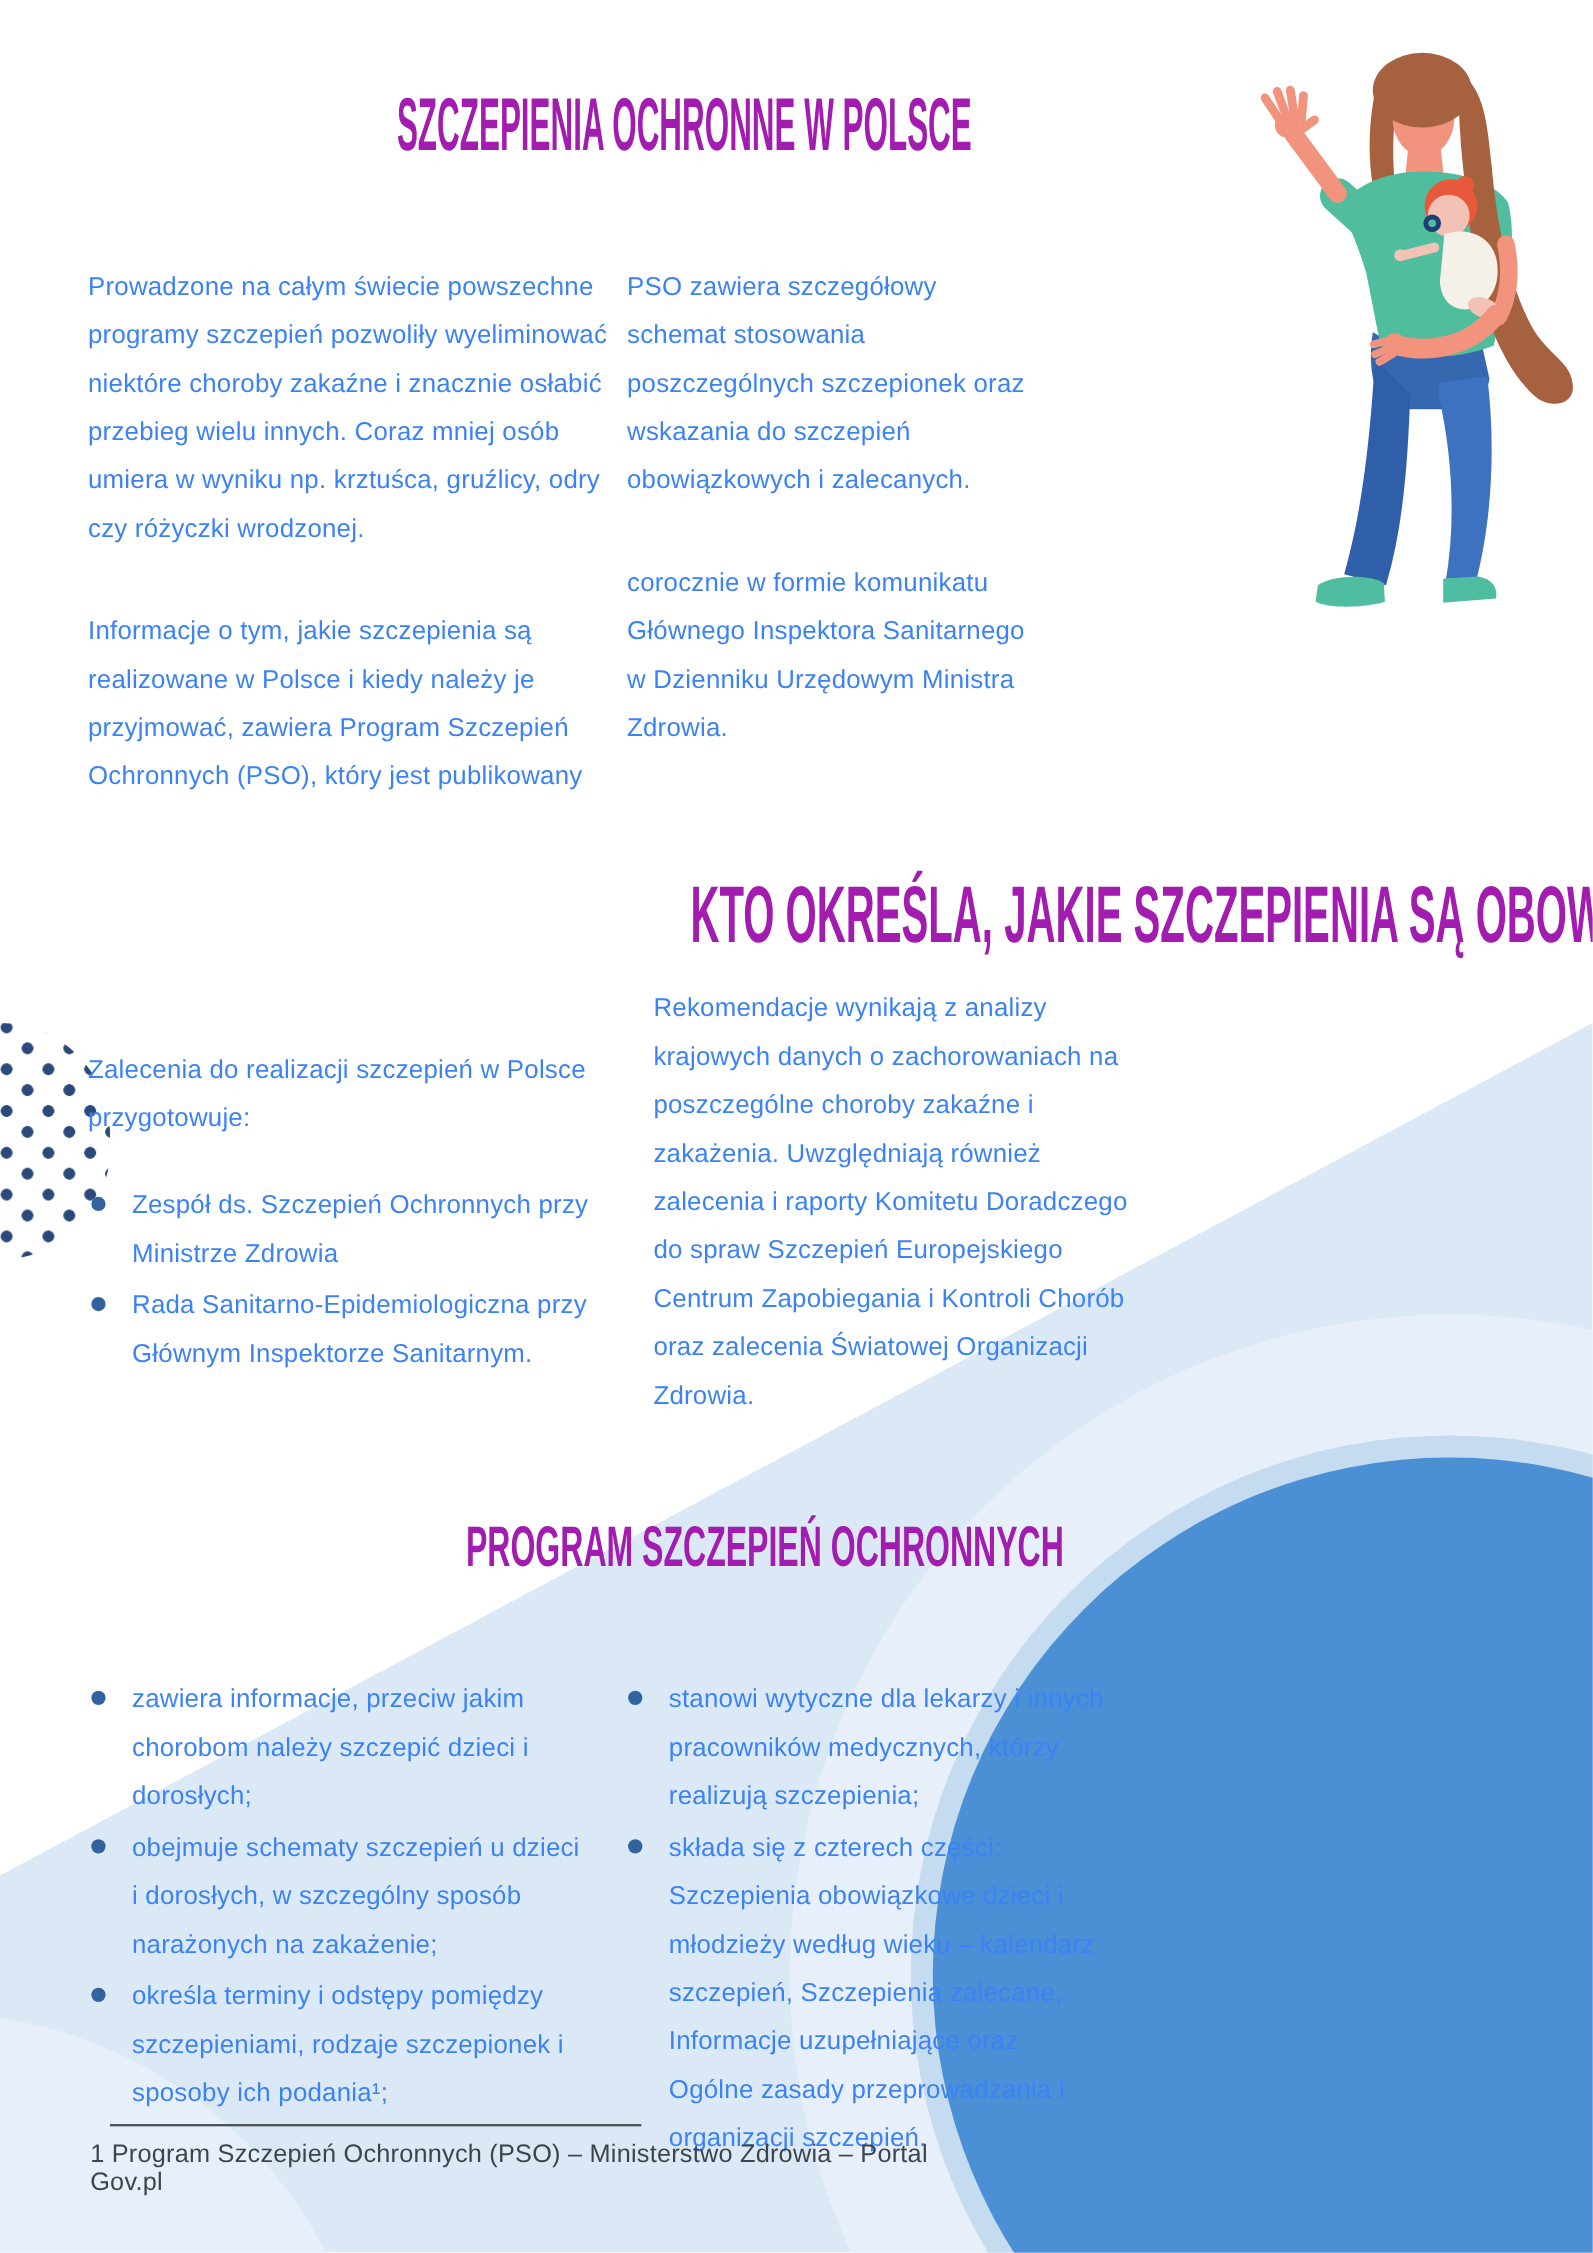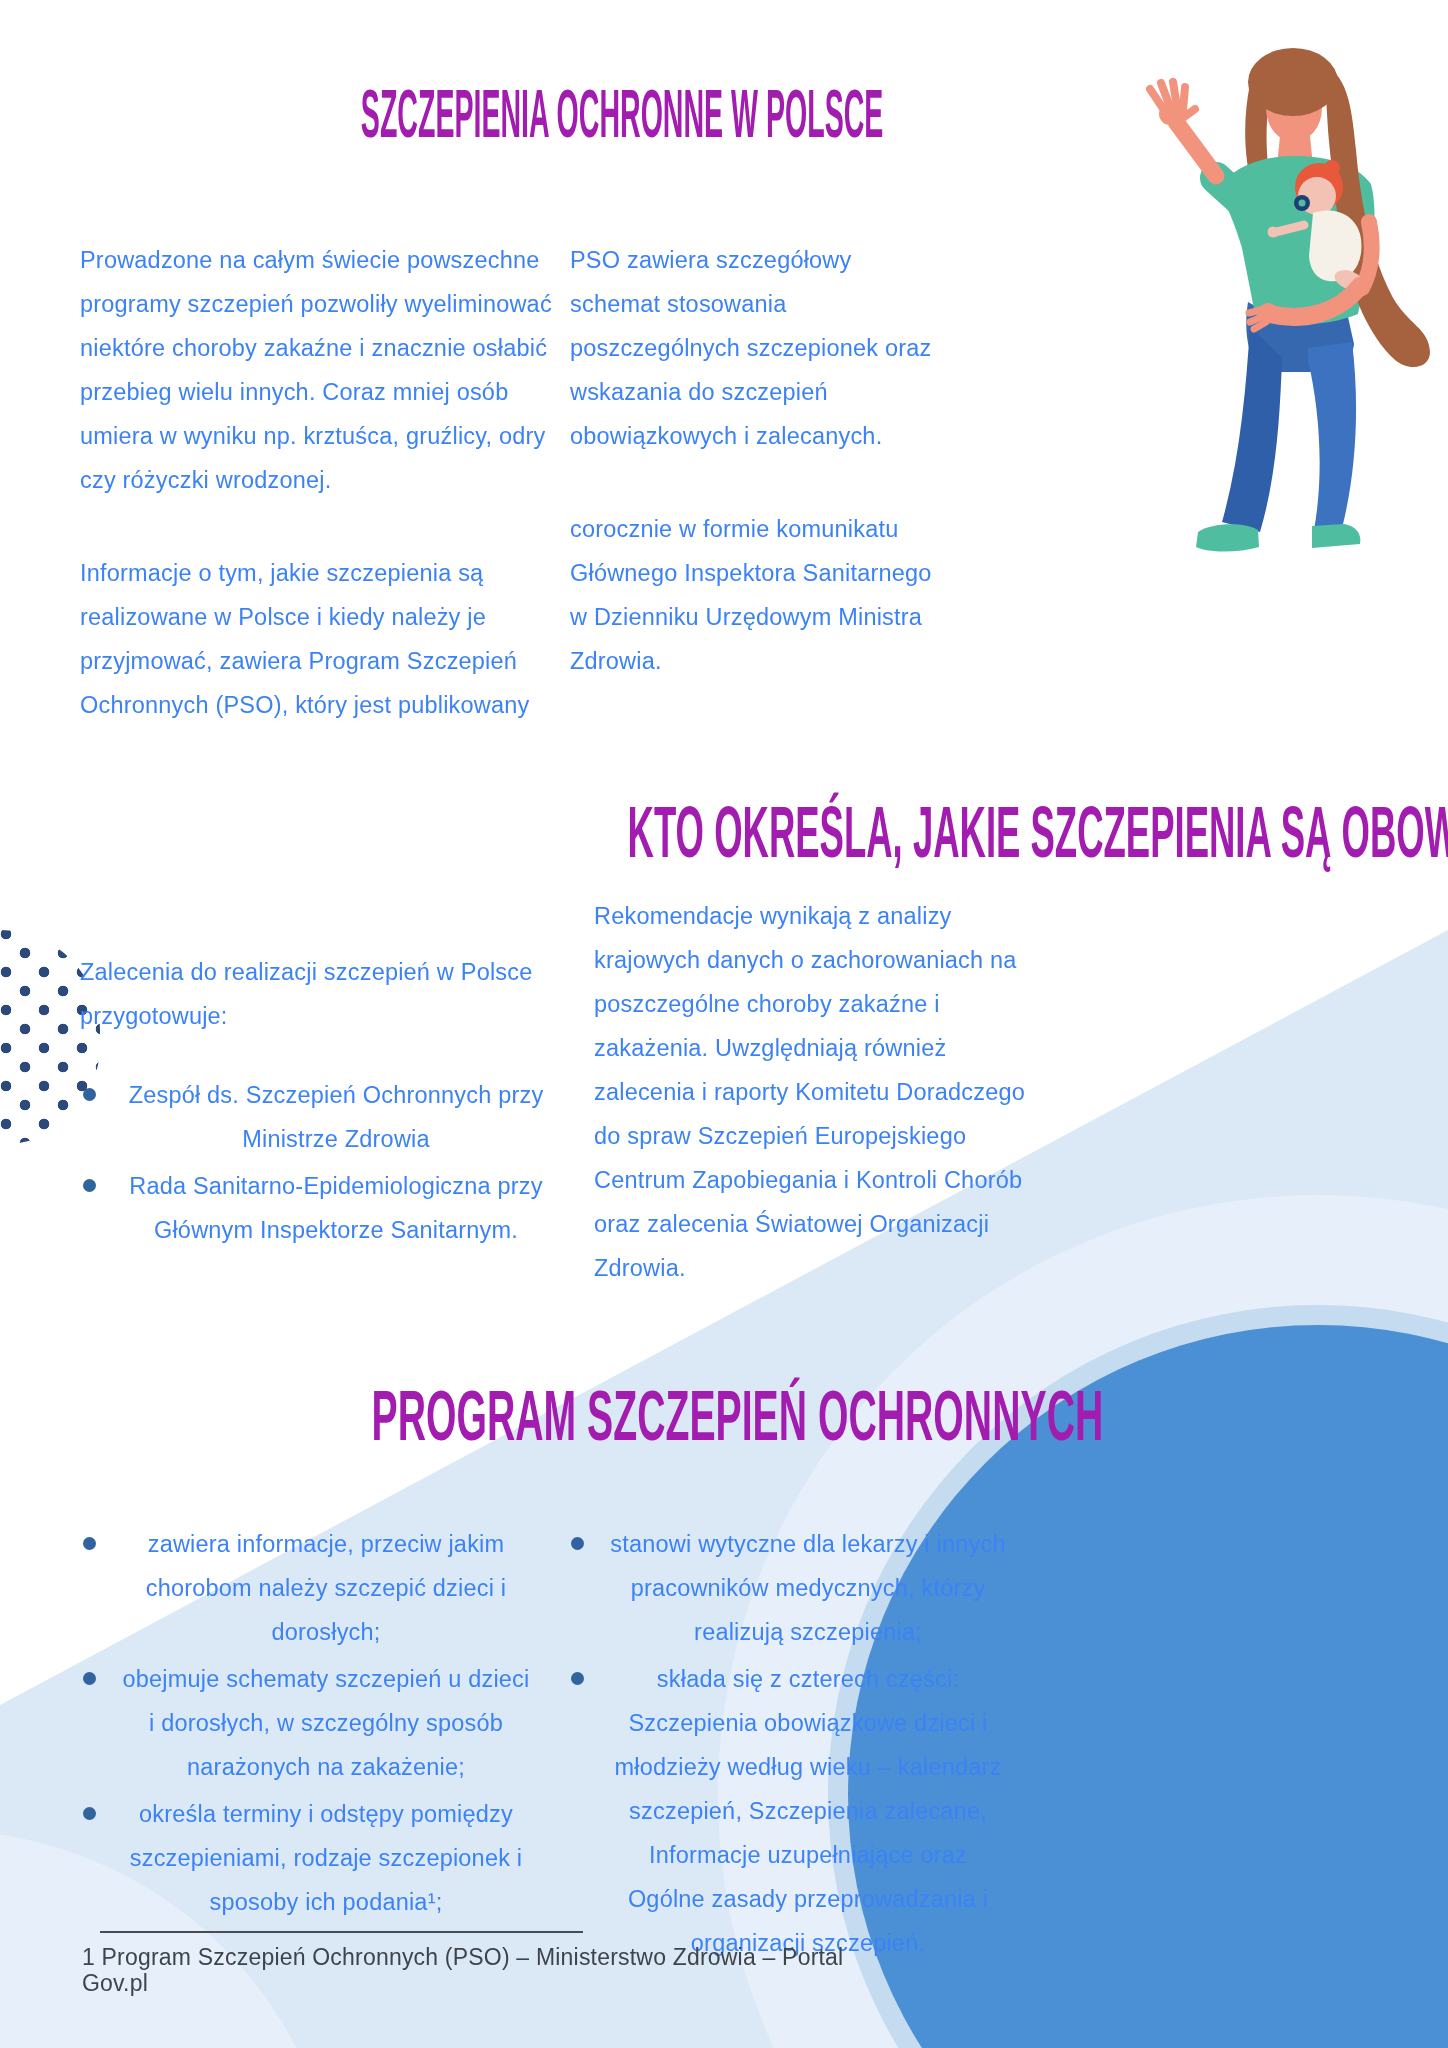--- a/index.html
+++ b/index.html
@@ -28,33 +28,33 @@
   
   .h-cond{
     position:absolute;text-align:center;color:#a21caf;font-weight:bold;
     white-space:nowrap;line-height:1.05;
   }
   .h-cond>span{display:inline-block;transform-origin:50% 50%;}
   .h-title{left:0;top:78px;width:990px;font-size:68px;}
   .h-title>span{transform:scaleX(0.42);}
   .h-2{left:0;top:794px;width:1448px;font-size:73px;}
   .h-2>span{transform:scaleX(0.50);}
-  .h-3{left:0;top:1380px;width:1390px;font-size:70px;margin-left:42px;}
+  .h-3{left:0;top:1380px;width:1390px;font-size:52px;}
   .h-3>span{transform:scaleX(0.56);}
   
   .body-text{position:absolute;font-size:23.5px;line-height:44px;color:#3b82f6;letter-spacing:0.2px;}
   .body-text p{margin:0;}
   .body-text p + p{margin-top:49px;}
   .s1-left{left:80px;top:238px;width:472px;}
   .s1-right{left:570px;top:238px;width:362px;}
   .s2-left{left:80px;top:950px;width:472px;}
   .s2-right{left:570px;top:894px;width:438px;margin-left:24px;}
   .s3-left{left:80px;top:1522px;width:452px;}
   .s3-right{left:568px;top:1522px;width:440px;}
-  ul.bullets{list-style:none;margin:0;padding:0;text-align:center;}
+  ul.bullets{list-style:none;margin:0;padding:0;}
   .s2-left ul.bullets{margin-top:35px;}
   ul.bullets li{display:flex;margin:0 0 3px 0;}
   .bullet-marker{flex:0 0 13px;width:13px;height:13px;border-radius:50%;background:#31639F;margin:15px 24px 0 3px;}
   
   .footnote-line{position:absolute;left:100px;top:1931px;width:483px;height:2px;background:#454C53;}
   .footnote{position:absolute;left:82px;top:1944px;width:780px;font-size:23px;line-height:26px;color:#3E444B;letter-spacing:0.2px;}
   
   .illus{position:absolute;left:1146px;top:26px;width:302px;height:545px;}
 </style>
 </head>

